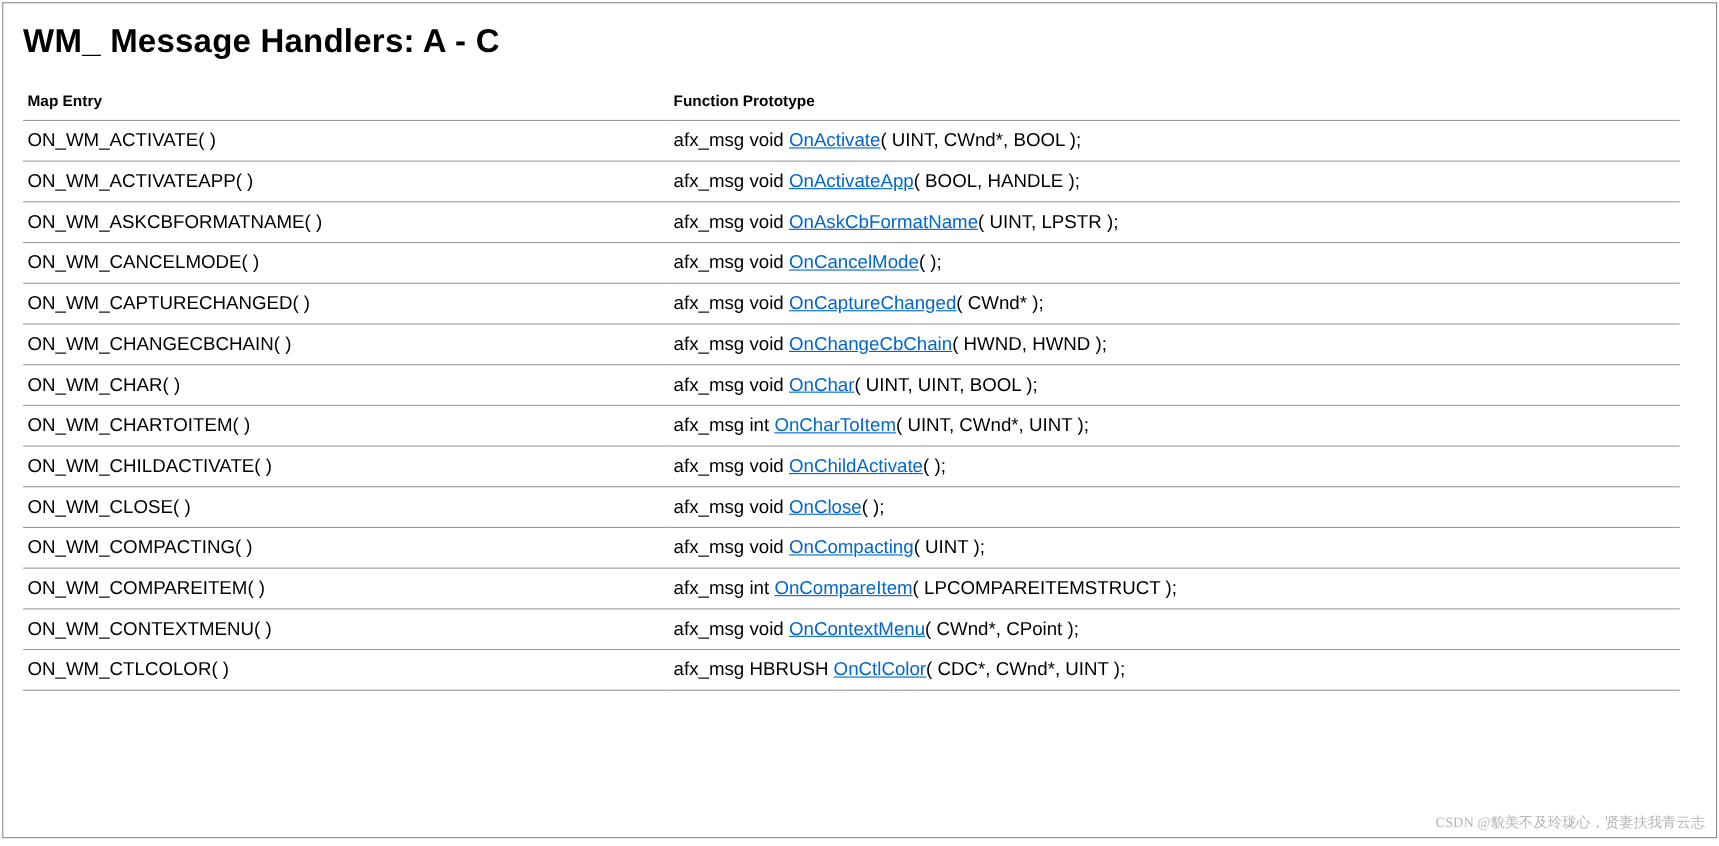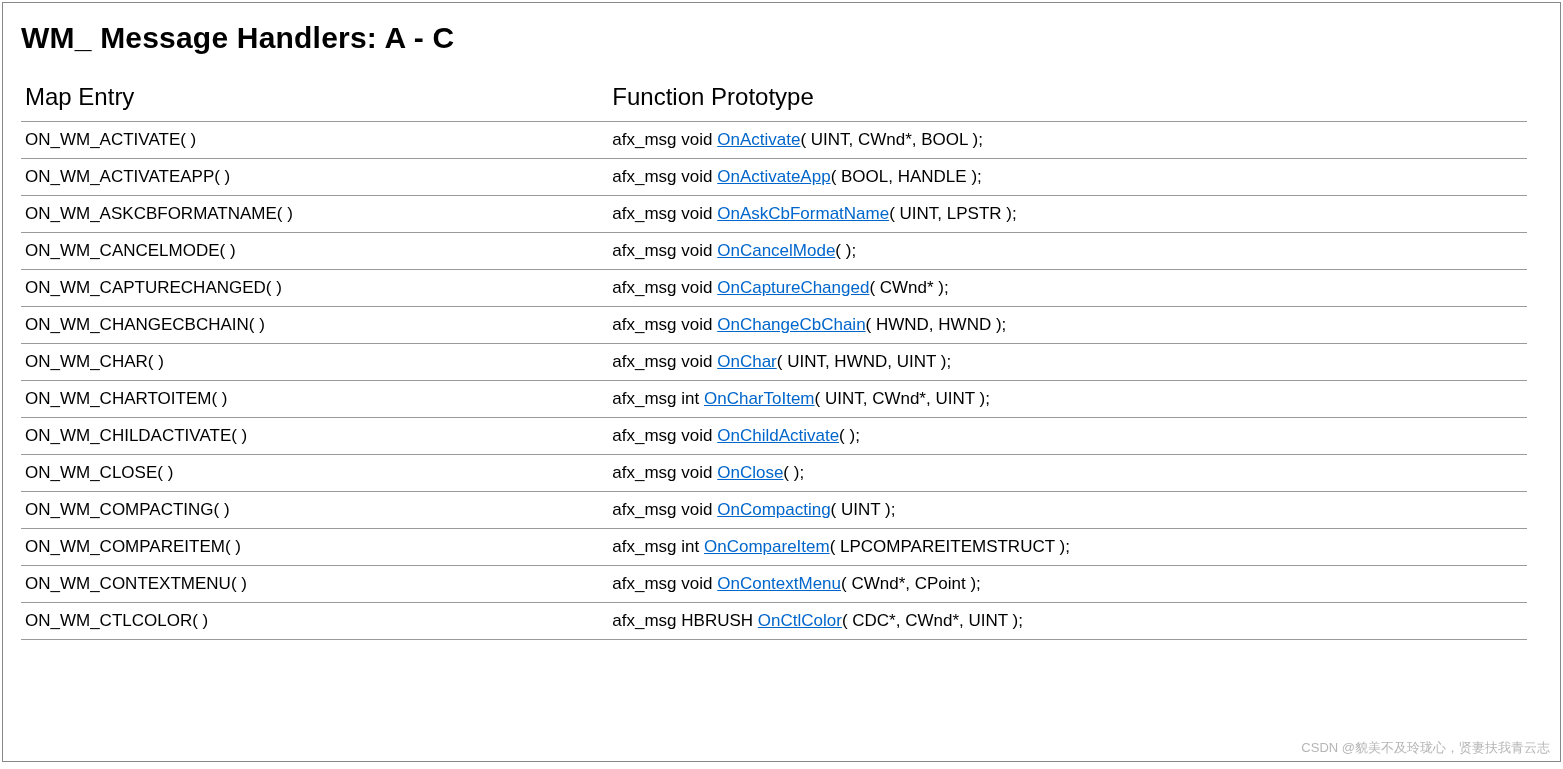--- a/index.html
+++ b/index.html
@@ -23,43 +23,43 @@
       margin: 6px 0 22px 0;
       letter-spacing: 0.2px;
     }
     table {
       width: 100%;
       border-collapse: collapse;
       font-size: 17px;
     }
     thead th {
       text-align: left;
-      font-weight: normal;
+      font-weight: bold;
       padding: 6px 4px 10px 4px;
       border-bottom: 1px solid #9a9a9a;
-      font-size: 24px;
+      font-size: 14px;
     }
     tbody td {
       padding: 8px 4px;
       border-bottom: 1px solid #9a9a9a;
       vertical-align: middle;
       white-space: nowrap;
     }
     th.col-map, td.col-map { width: 39%; }
     th.col-proto, td.col-proto { width: 61%; }
     a.fnlink {
       color: #0066cc;
     }
     .watermark {
       position: absolute;
       right: 10px;
       bottom: 4px;
       font-size: 13px;
       color: rgba(120,120,120,0.55);
-      font-family: Liberation Sans, sans-serif;
+      font-family: Liberation Serif, serif;
       pointer-events: none;
     }
   </style>
 </head>
 <body>
 
 <div class="page">
   <h1>WM_ Message Handlers: A - C</h1>
 
   <table>
@@ -89,21 +89,21 @@
         <tr>
           <td class="col-map">ON_WM_CAPTURECHANGED( )</td>
           <td class="col-proto"><span>afx_msg void </span><a class="fnlink" href="#">OnCaptureChanged</a><span>( CWnd* );</span></td>
         </tr>
         <tr>
           <td class="col-map">ON_WM_CHANGECBCHAIN( )</td>
           <td class="col-proto"><span>afx_msg void </span><a class="fnlink" href="#">OnChangeCbChain</a><span>( HWND, HWND );</span></td>
         </tr>
         <tr>
           <td class="col-map">ON_WM_CHAR( )</td>
-          <td class="col-proto"><span>afx_msg void </span><a class="fnlink" href="#">OnChar</a><span>( UINT, HWND, UINT );</span></td>
+          <td class="col-proto"><span>afx_msg void </span><a class="fnlink" href="#">OnChar</a><span>( UINT, UINT, BOOL );</span></td>
         </tr>
         <tr>
           <td class="col-map">ON_WM_CHARTOITEM( )</td>
           <td class="col-proto"><span>afx_msg int </span><a class="fnlink" href="#">OnCharToItem</a><span>( UINT, CWnd*, UINT );</span></td>
         </tr>
         <tr>
           <td class="col-map">ON_WM_CHILDACTIVATE( )</td>
           <td class="col-proto"><span>afx_msg void </span><a class="fnlink" href="#">OnChildActivate</a><span>( );</span></td>
         </tr>
         <tr>

